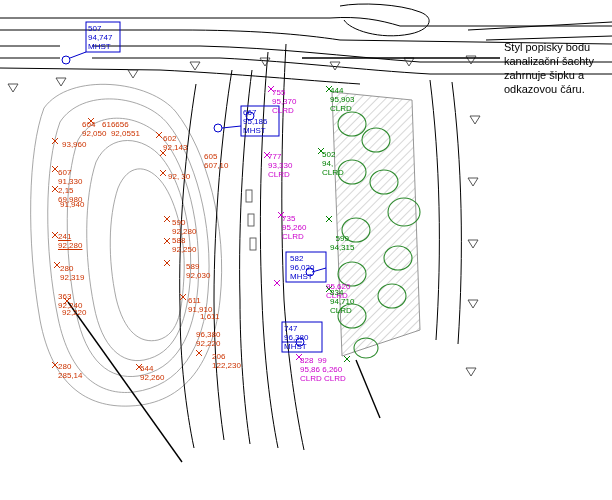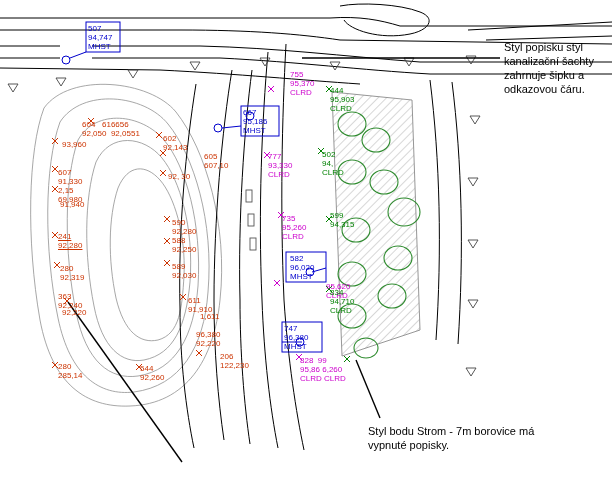--- a/index.html
+++ b/index.html
@@ -157,21 +157,21 @@
       <path d="M500,58 L302,58"></path>
       <path d="M380,418 L356,360"></path>
       <path d="M182,462 L68,302"></path>
     </g>
   </svg>
 
   <div>
     <div class="pt-label pt-blue" style="left:88px;top:24px;">507
 94,747
 MHST</div>
-    <div class="pt-label pt-mag" style="left:272px;top:70px;margin-left:18px;">755
+    <div class="pt-label pt-mag" style="left:272px;top:88px;">755
 95,370
 CLRD</div>
     <div class="pt-label pt-blue" style="left:243px;top:108px;">667
 95,186
 MHST</div>
     <div class="pt-label pt-grn" style="left:330px;top:86px;">444
 95,903
 CLRD</div>
     <div class="pt-label pt-red" style="left:82px;top:120px;">604   616656
 92,050  92,0551</div>
@@ -194,52 +194,51 @@
 CLRD</div>
     <div class="pt-label pt-red" style="left:172px;top:218px;">590
 92,280</div>
     <div class="pt-label pt-red" style="left:58px;top:232px;text-decoration:underline;">241
 92,280</div>
     <div class="pt-label pt-red" style="left:172px;top:236px;">588
 92,250</div>
     <div class="pt-label pt-mag" style="left:282px;top:214px;">735
 95,260
 CLRD</div>
-    <div class="pt-label pt-grn" style="left:330px;top:211px;">599
+    <div class="pt-label pt-grn" style="left:330px;top:234px;text-align:center;">599
 94,315</div>
     <div class="pt-label pt-red" style="left:60px;top:264px;">280
 92,319</div>
-    <div class="pt-label pt-red" style="left:172px;top:262px;">589
+    <div class="pt-label pt-red" style="left:186px;top:262px;">589
 92,030</div>
     <div class="pt-label pt-blue" style="left:290px;top:254px;">582
 96,020
 MHST</div>
     <div class="pt-label pt-red" style="left:58px;top:292px;">363
 92,240</div>
     <div class="pt-label pt-red" style="left:62px;top:308px;">92,220</div>
     <div class="pt-label pt-red" style="left:188px;top:296px;">611
 91,910</div>
     <div class="pt-label pt-red" style="left:192px;top:312px;margin-left:8px;">1,611</div>
     <div class="pt-label pt-red" style="left:196px;top:330px;">96,380
 92,220</div>
     <div class="pt-label pt-mag" style="left:278px;top:282px;margin-left:48px;">95,620
 CLRD</div>
     <div class="pt-label pt-grn" style="left:330px;top:288px;">834
 94,710
 CLRD</div>
     <div class="pt-label pt-blue" style="left:284px;top:324px;">747
 96,380
 MHST</div>
-    <div class="pt-label pt-red" style="left:220px;top:352px;">206
+    <div class="pt-label pt-red" style="left:212px;top:352px;">206
 122,230</div>
     <div class="pt-label pt-red" style="left:58px;top:362px;">280
 285,14</div>
     <div class="pt-label pt-red" style="left:140px;top:364px;">544
 92,260</div>
     <div class="pt-label pt-mag" style="left:300px;top:356px;">828  99
 95,86 6,260
 CLRD CLRD</div>
   </div>
 
-  <div class="ann ann1">Styl popisku styl kanalizační šachty zahrnuje šipku a odkazovou čáru.</div>
-  <div class="ann ann2">Styl bodu Strom - 7m borovice má vypnuté popisky.</div>
+  <div class="ann ann1">Styl popisky bodu kanalizační šachty zahrnuje šipku a odkazovou čáru.</div>
 
 </div>
 
 </body></html>

